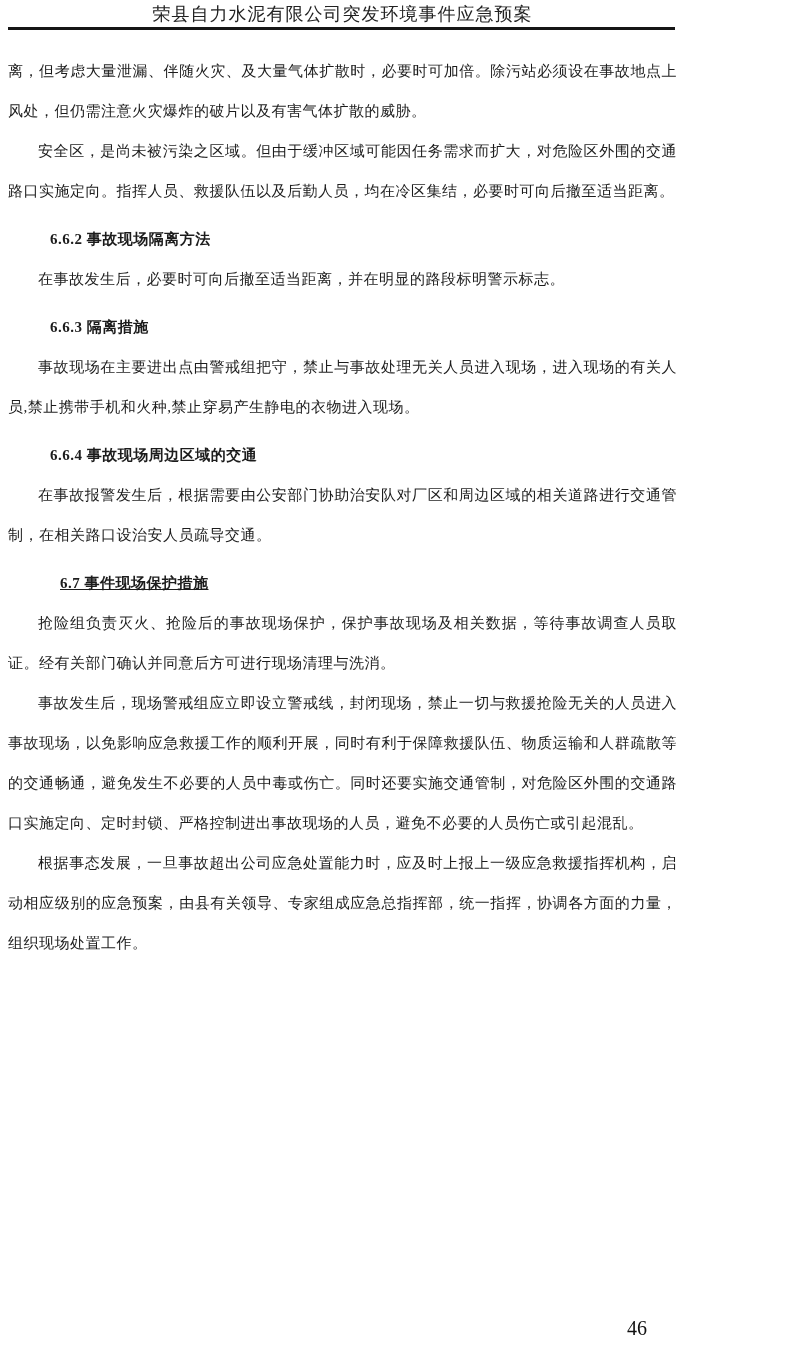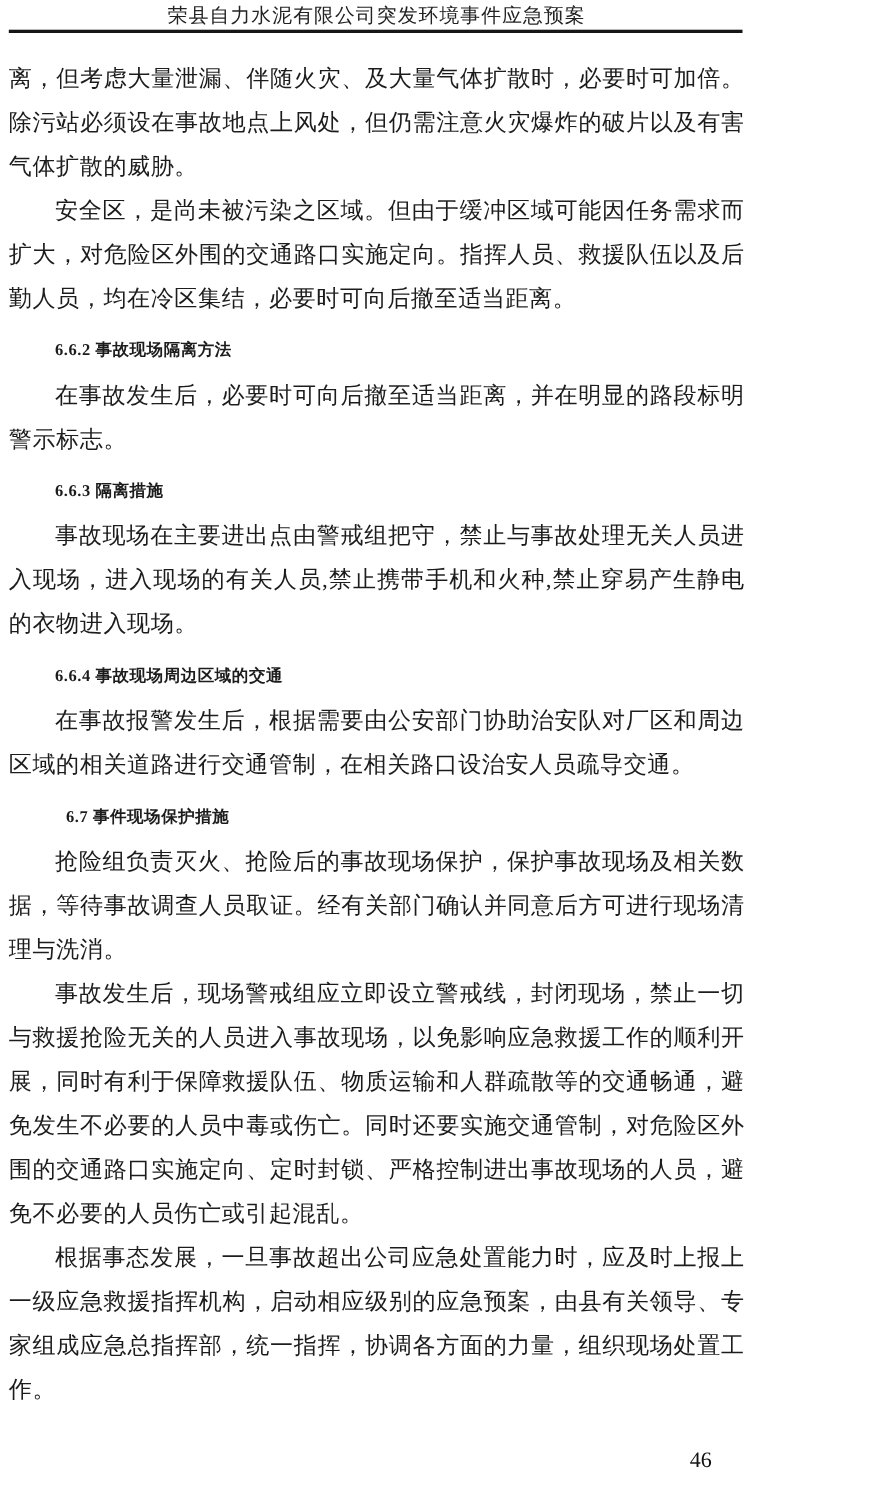--- a/index.html
+++ b/index.html
@@ -34,38 +34,39 @@
     height: 3px;
     background: #161616;
     margin: 2px 10px 0 8px;
   }
   .content {
     padding: 21px 8px 0 8px;
     text-align: justify;
   }
   p.para {
     margin: 0;
-    font-size: 21px;
+    font-size: 15px;
     line-height: 40px;
     letter-spacing: 0.5px;
   }
   p.para.indent {
     text-indent: 2em;
   }
   h3.heading {
     margin: 8px 0 0 0;
     font-size: 15px;
     line-height: 40px;
     font-weight: bold;
     text-align: left;
     padding-left: 42px;
     letter-spacing: 0.5px;
   }
   h3.heading.major {
     padding-left: 52px;
+    text-decoration: underline;
   }
   .page-number {
     position: absolute;
     top: 1316px;
     right: 38px;
     font-size: 20px;
     line-height: 24px;
     color: #111111;
   }
 </style>

